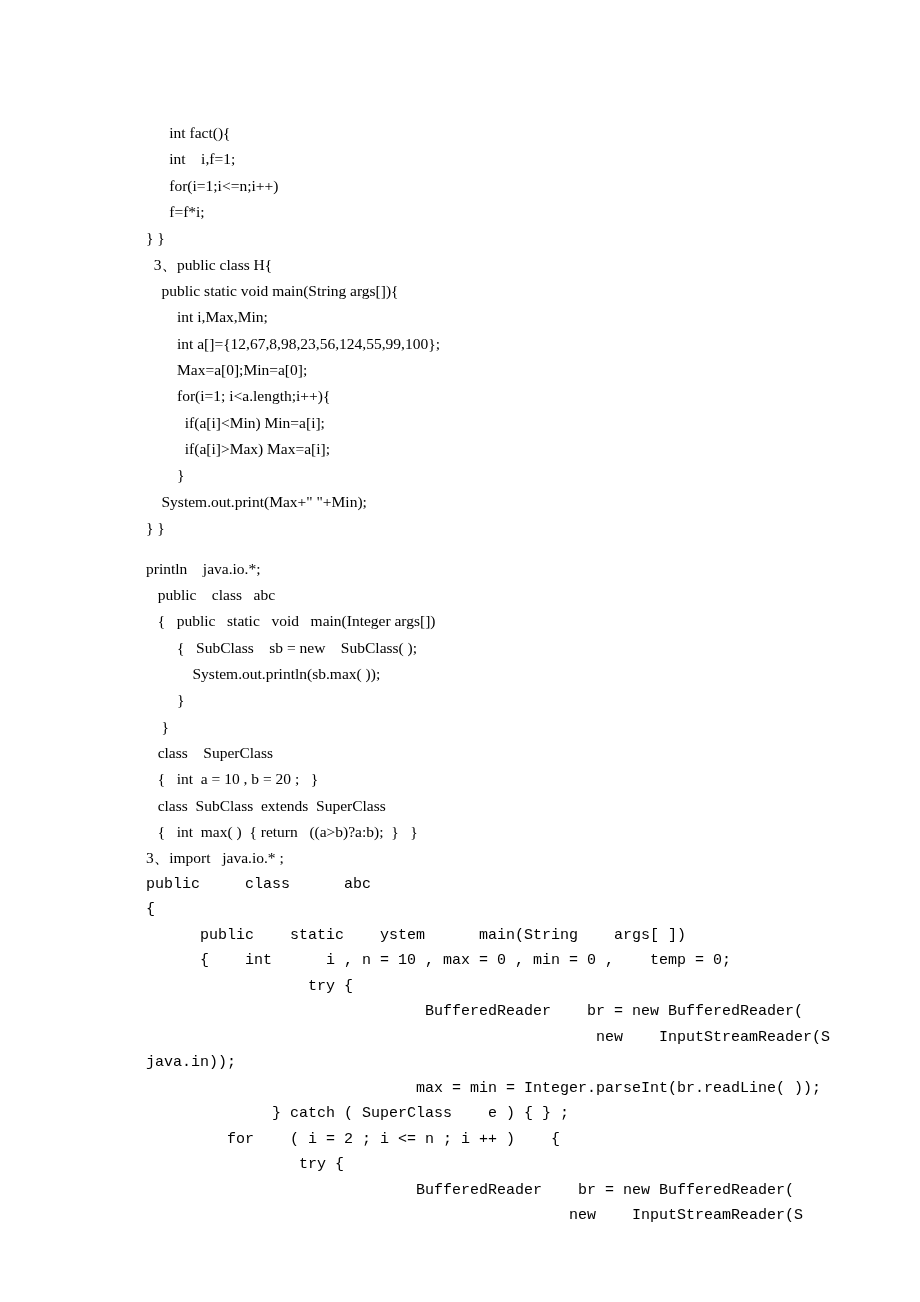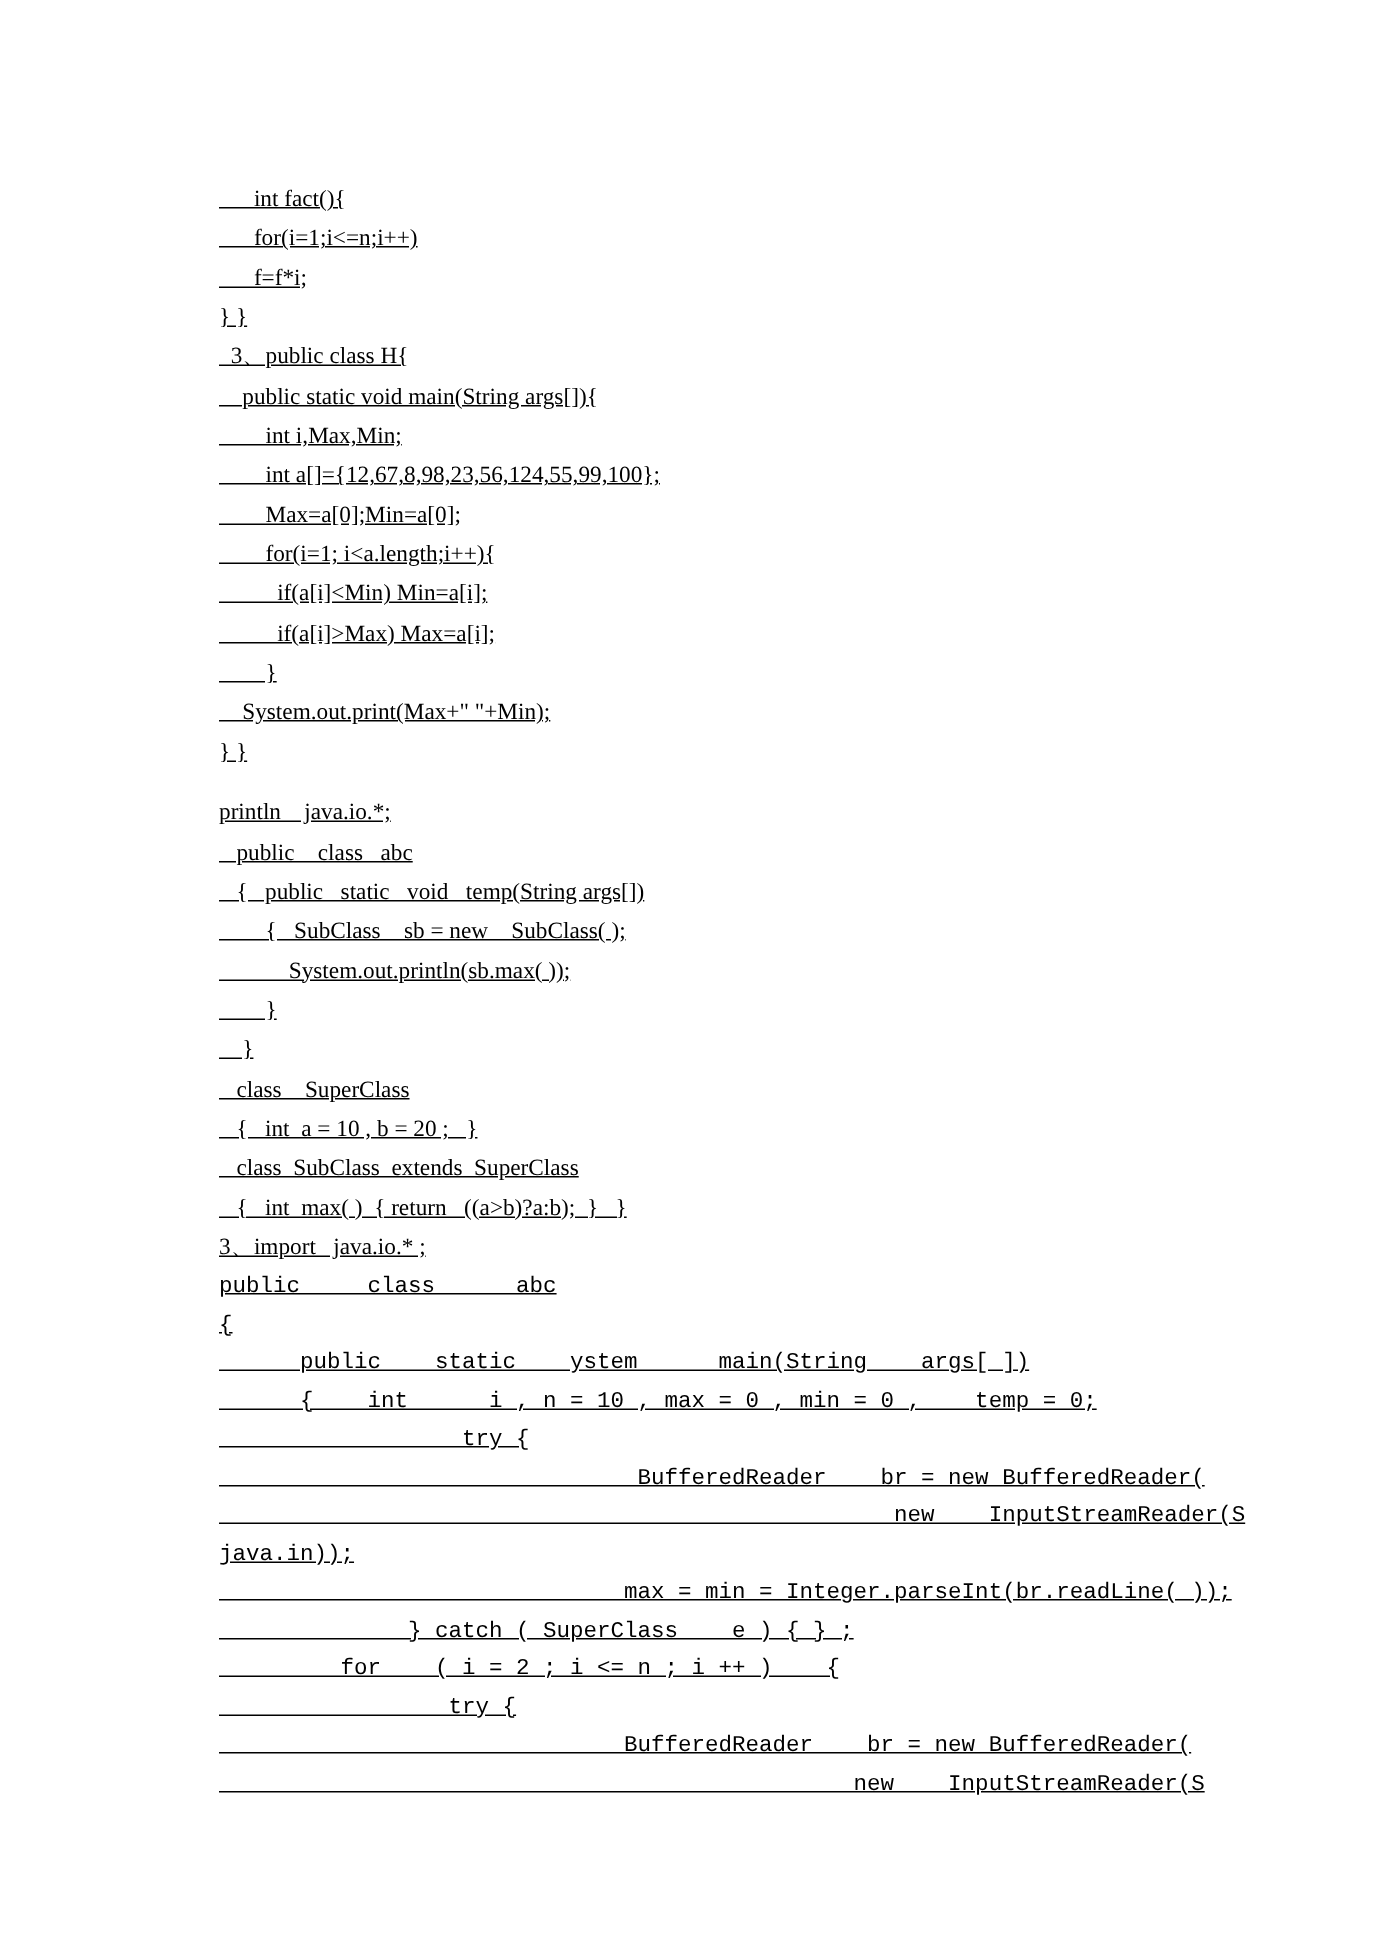--- a/index.html
+++ b/index.html
@@ -8,53 +8,53 @@
     padding: 120px 100px 100px 146px;
     font-family: "Times New Roman", "SimSun", serif;
     font-size: 15.5px;
     line-height: 1.7;
     color: #000;
     width: 920px;
     box-sizing: border-box;
   }
   .line {
     white-space: pre;
-    text-decoration: underline;
   }
   .mono {
     font-family: "SimSun", "Courier New", monospace;
     font-size: 15px;
   }
   .gap {
     height: 14px;
   }
 </style>
 </head>
 <body>
 
 <div id="code-block">
     <div class="line">      int fact(){</div>
+    <div class="line">      int    i,f=1;</div>
     <div class="line">      for(i=1;i&lt;=n;i++)</div>
     <div class="line">      f=f*i;</div>
     <div class="line">} }</div>
     <div class="line">  3、public class H{</div>
     <div class="line">    public static void main(String args[]){</div>
     <div class="line">        int i,Max,Min;</div>
     <div class="line">        int a[]={12,67,8,98,23,56,124,55,99,100};</div>
     <div class="line">        Max=a[0];Min=a[0];</div>
     <div class="line">        for(i=1; i&lt;a.length;i++){</div>
     <div class="line">          if(a[i]&lt;Min) Min=a[i];</div>
     <div class="line">          if(a[i]&gt;Max) Max=a[i];</div>
     <div class="line">        }</div>
     <div class="line">    System.out.print(Max+" "+Min);</div>
     <div class="line">} }</div>
     <div class="gap"></div>
     <div class="line">println    java.io.*;</div>
     <div class="line">   public    class   abc</div>
-    <div class="line">   {   public   static   void   temp(String args[])</div>
+    <div class="line">   {   public   static   void   main(Integer args[])</div>
     <div class="line">        {   SubClass    sb = new    SubClass( );</div>
     <div class="line">            System.out.println(sb.max( ));</div>
     <div class="line">        }</div>
     <div class="line">    }</div>
     <div class="line">   class    SuperClass</div>
     <div class="line">   {   int  a = 10 , b = 20 ;   }</div>
     <div class="line">   class  SubClass  extends  SuperClass</div>
     <div class="line">   {   int  max( )  { return   ((a&gt;b)?a:b);  }   }</div>
     <div class="line">3、import   java.io.* ;</div>
     <div class="line mono">public     class      abc</div>

